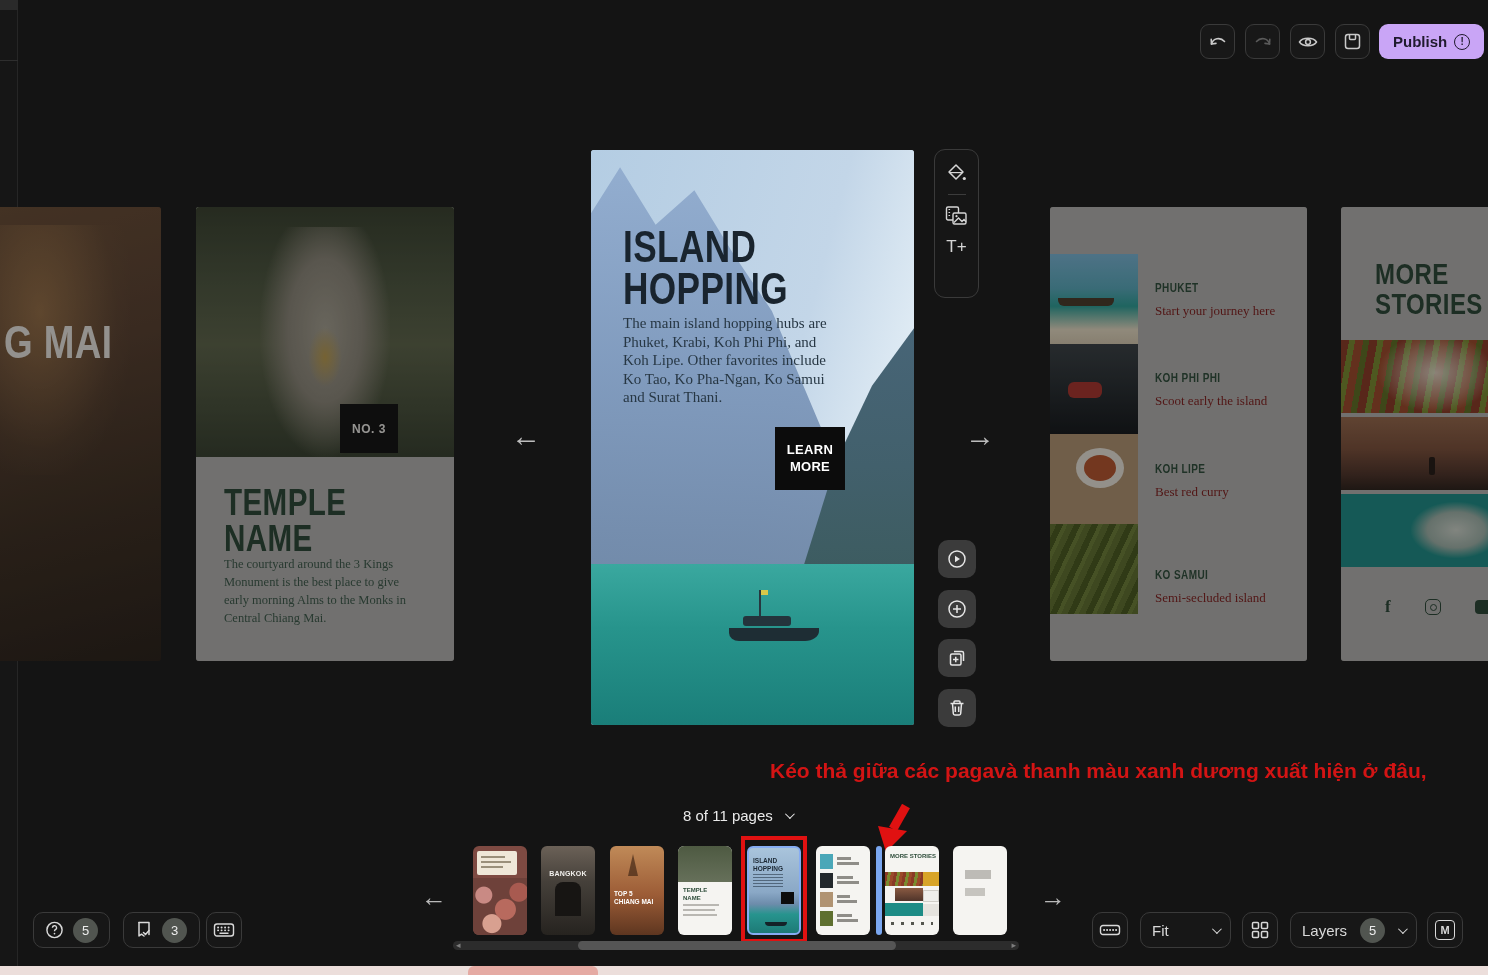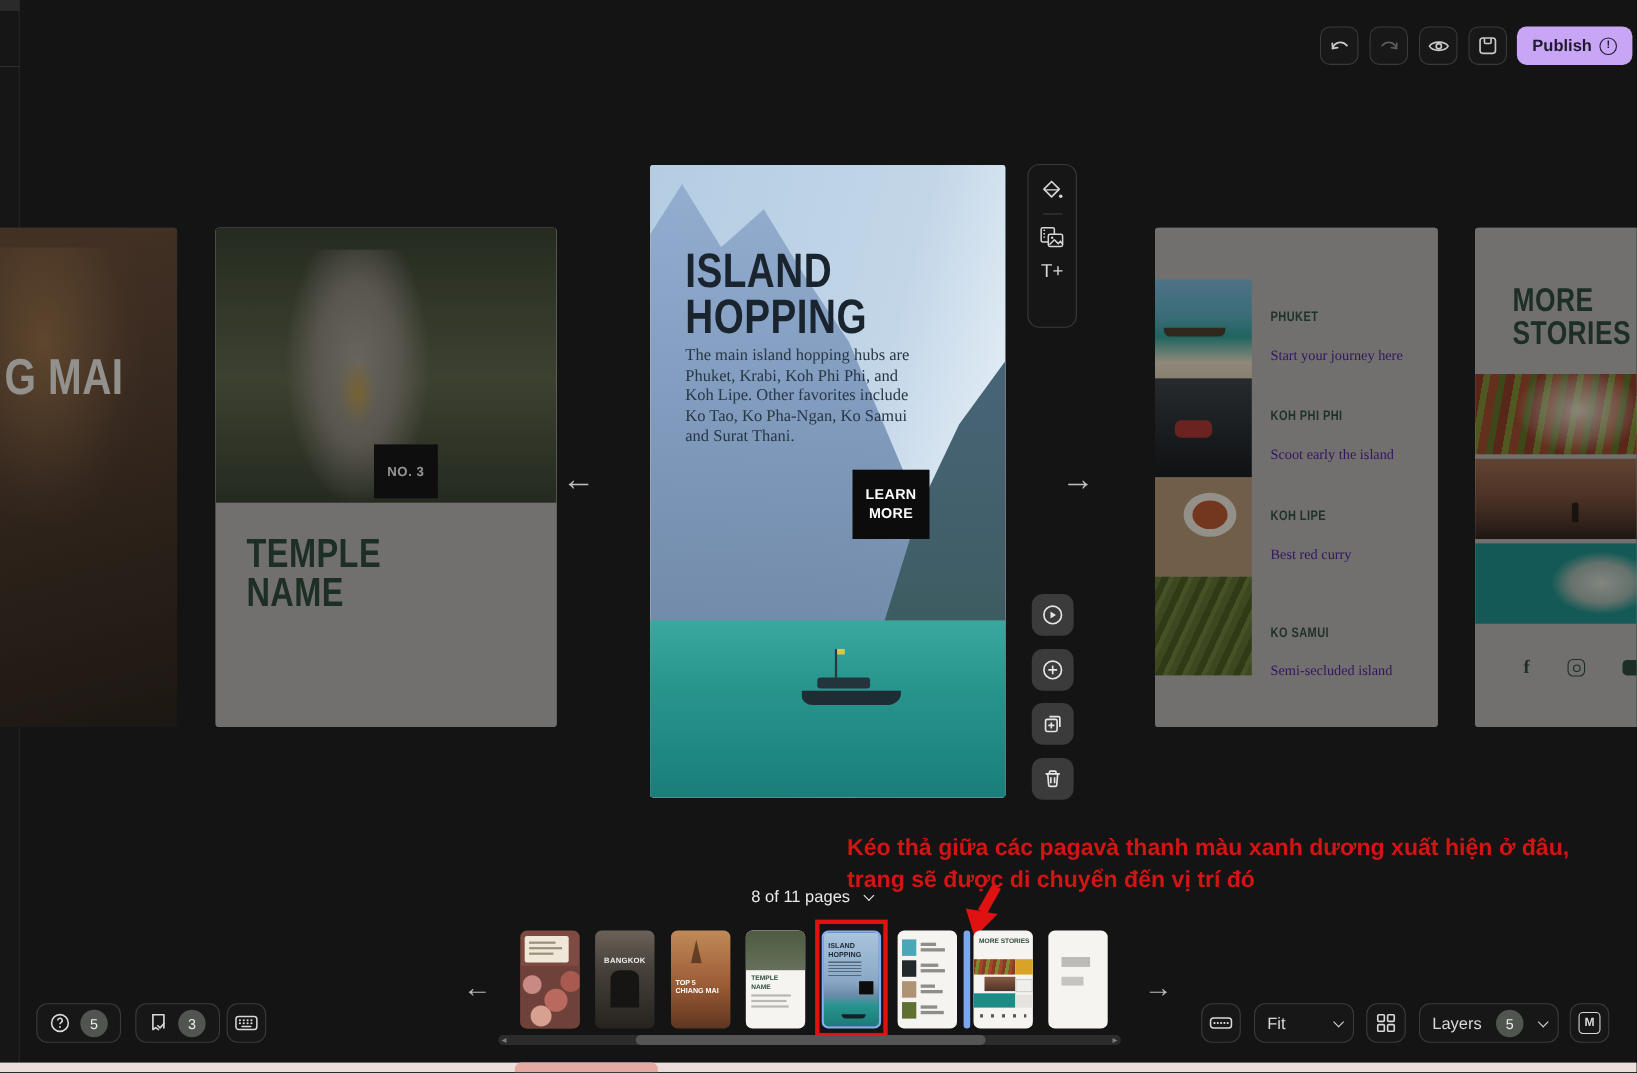--- a/index.html
+++ b/index.html
@@ -29,21 +29,21 @@
   .page { position:absolute; border-radius:3px; overflow:hidden; }
   .condensed { font-weight:700; letter-spacing:.5px; transform:scaleX(.8); transform-origin:left top; white-space:nowrap; }
 
   #page-chiangmai { left:-96px; top:207px; width:257px; height:454px;
     background:linear-gradient(165deg,#6b4e36 0%,#584030 35%,#3c2e22 70%,#2a211a 100%); }
   #page-chiangmai .glow { position:absolute; left:18%; top:4%; width:70%; height:55%;
     background:radial-gradient(ellipse at 50% 35%, rgba(214,160,96,.45), rgba(120,90,60,.15) 60%, transparent 75%); }
   #page-chiangmai .ptitle { position:absolute; left:100px; top:108px; color:#e9e6e0; font-size:46px; }
   #page-chiangmai .pbody { position:absolute; left:108px; top:168px; color:#cfcac2; font-size:12.5px; line-height:1.9; font-family:"Liberation Sans",sans-serif; }
 
-  #page-temple { left:196px; top:207px; width:310px; height:454px; background:#b2b1ae; }
+  #page-temple { left:196px; top:207px; width:258px; height:454px; background:#b2b1ae; }
   #page-temple .img { position:absolute; left:0; top:0; width:100%; height:250px;
     background:linear-gradient(180deg,#39412f 0%,#4d5640 30%,#5d644a 55%,#37402f 100%); }
   #page-temple .statue { position:absolute; left:64px; top:20px; width:130px; height:230px;
     background:radial-gradient(ellipse at 50% 45%, #a49f91 0%, #8b8679 40%, rgba(90,95,75,0) 72%); }
   #page-temple .gold { position:absolute; left:112px; top:120px; width:34px; height:60px;
     background:radial-gradient(ellipse, #b99a4e 0%, rgba(150,120,60,0) 70%); }
   #page-temple .no-badge { position:absolute; left:144px; top:197px; width:58px; height:49px; background:#121212;
     color:#eceae6; font-size:12px; font-weight:700; display:flex; align-items:center; justify-content:center; letter-spacing:.5px; }
   #page-temple .ptitle { position:absolute; left:28px; top:278px; color:#2a4636; font-size:37px; line-height:.98; }
   #page-temple .pbody { position:absolute; left:28px; top:348px; width:200px; color:#3c584a; font-size:12.5px; line-height:1.45;
@@ -78,21 +78,21 @@
   #page-dest .dimg.beach { background:linear-gradient(180deg,#79b4d4 0%,#59a9bb 38%,#2e9e96 58%,#e4d9c2 84%,#d5c9b0 100%); position:relative; }
   #page-dest .dimg.beach .boat { position:absolute; left:8px; top:44px; width:56px; height:8px; background:#4a3a2a; border-radius:0 0 6px 6px; }
   #page-dest .dimg.scooter { background:linear-gradient(180deg,#3a4145 0%,#23282c 60%,#15181b 100%); position:relative; }
   #page-dest .dimg.scooter .red { position:absolute; left:18px; top:38px; width:34px; height:16px; background:#a8352e; border-radius:6px; }
   #page-dest .dimg.curry { background:#b09372; position:relative; }
   #page-dest .dimg.curry .bowl { position:absolute; left:26px; top:14px; width:48px; height:40px; background:#e9e4da; border-radius:50%; }
   #page-dest .dimg.curry .soup { position:absolute; left:34px; top:21px; width:32px; height:26px; background:#b5542e; border-radius:50%; }
   #page-dest .dimg.palm { background:repeating-linear-gradient(115deg,#5f7030 0 6px,#49591f 6px 12px,#6d7e38 12px 16px); }
   #page-dest .item { position:absolute; left:105px; width:145px; }
   #page-dest .iname { color:#2e4c3a; font-size:12.5px; }
-  #page-dest .idesc { margin-top:20px; color:#4c1d95; font-size:13px; font-family:"Liberation Serif", serif; }
+  #page-dest .idesc { margin-top:8px; color:#7f1d1d; font-size:13px; font-family:"Liberation Serif", serif; }
   #dest-item-0{top:74px;} #dest-item-1{top:164px;} #dest-item-2{top:255px;} #dest-item-3{top:361px;}
 
   #page-more { left:1341px; top:207px; width:260px; height:454px; background:#b2b1ae; }
   #page-more .ptitle { position:absolute; left:34px; top:52px; color:#2a4636; font-size:30px; line-height:1.0; }
   #page-more .strip { position:absolute; left:0; width:260px; height:73px; }
   #page-more .chili { top:133px; background:repeating-linear-gradient(100deg,#8a3a26 0 8px,#7a8a2f 8px 14px,#9b4a2a 14px 22px,#5f6f25 22px 28px); position:absolute; }
   #page-more .chili .swirl { position:absolute; left:14%; top:0; width:45%; height:100%;
     background:radial-gradient(ellipse at 50% 45%, rgba(232,227,212,.85) 0%, rgba(232,227,212,.35) 45%, transparent 70%); }
   #page-more .sunset { top:210px; background:linear-gradient(180deg,#96684c 0%,#7a4f3a 45%,#4f342a 78%,#2c211b 100%); position:absolute; }
   #page-more .sunset .hiker { position:absolute; left:88px; top:40px; width:6px; height:18px; background:#241a15; border-radius:2px; }
@@ -258,20 +258,21 @@
   <div class="page" id="page-temple">
     <div class="img">
       <div class="statue"></div>
       <div class="gold"></div>
     </div>
     <div class="no-badge">NO. 3</div>
     <div class="ptitle condensed">
       <div>TEMPLE</div>
       <div>NAME</div>
     </div>
+    <div class="pbody">The courtyard around the 3 Kings Monument is the best place to give early morning Alms to the Monks in Central Chiang Mai.</div>
     <div class="dim-overlay"></div>
   </div>
 
   <span class="car-arrow" id="arrow-prev">←</span>
 
   <div class="page" id="page-island">
     <div class="sky"></div>
     <div class="mtn1"></div>
     <div class="mtn2"></div>
     <div class="water"></div>
@@ -390,21 +391,20 @@
   <button class="act-btn" id="btn-delete">
     <svg width="20" height="20" viewBox="0 0 20 20" fill="none" stroke="currentColor" stroke-width="1.5">
       <path d="M3.5 5.5 h13 M7 5.5 V4 a1 1 0 0 1 1-1 h4 a1 1 0 0 1 1 1 v1.5"></path>
       <path d="M5.5 5.5 l.8 10 a1.5 1.5 0 0 0 1.5 1.4 h4.4 a1.5 1.5 0 0 0 1.5-1.4 l.8-10"></path>
       <path d="M8.3 8.5 v5.5 M11.7 8.5 v5.5"></path>
     </svg>
   </button>
 
   <div id="annotation">
     <div>Kéo thả giữa các pagavà thanh màu xanh dương xuất hiện ở đâu,</div>
-    <div>trang sẽ được di chuyển đến vị trí đó</div>
   </div>
   <svg id="annotation-arrow" width="48" height="50" viewBox="0 0 48 50">
     <path d="M40 2 L27 25" stroke="#e01111" stroke-width="9" stroke-linecap="butt"></path>
     <polygon points="12,22 41,27 20,48" fill="#e01111"></polygon>
   </svg>
 
   <div id="pages-counter">
     <span>8 of 11 pages</span>
     <span class="chev"></span>
   </div>

